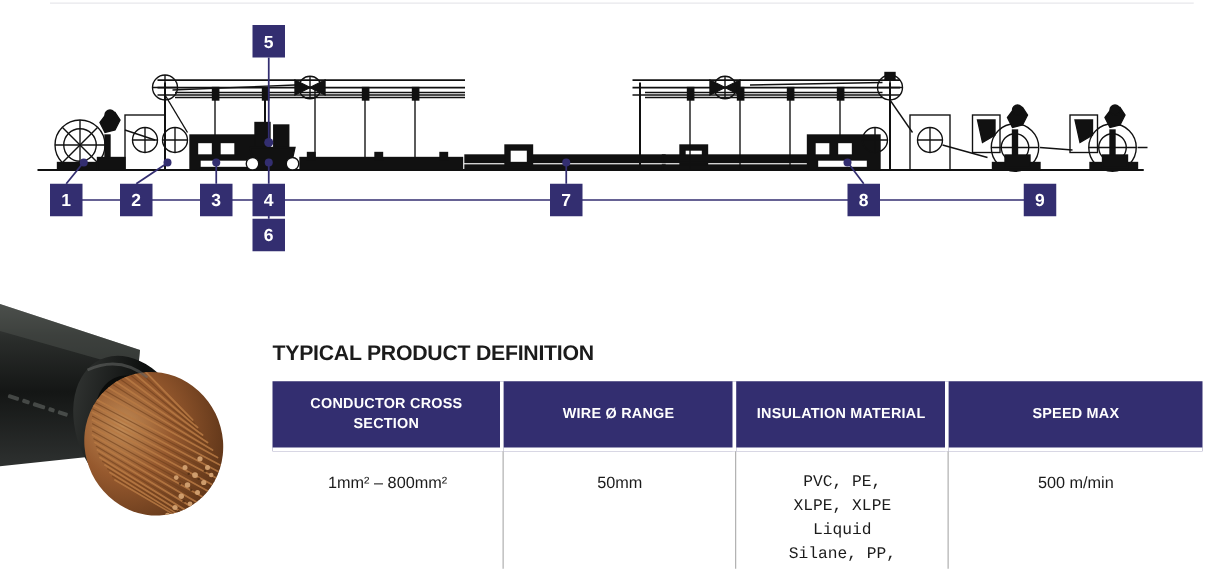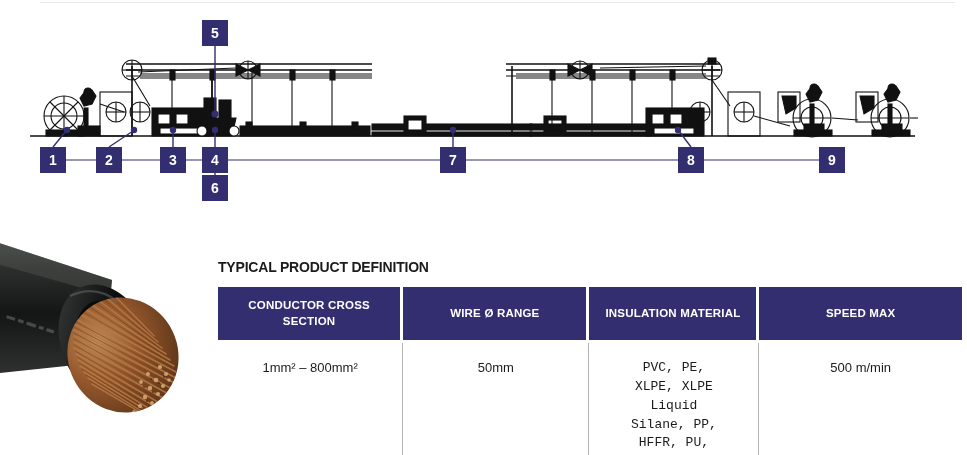--- a/index.html
+++ b/index.html
@@ -65,25 +65,25 @@
   }
   #cable-photo svg { display: block; }
 
   
   #product-definition {
     position: absolute;
     left: 218px; top: 258px;
     width: 744px;
   }
   #section-title {
-    font-size: 14px;
+    font-size: 17px;
     font-weight: bold;
     color: #1b1b1b;
     letter-spacing: -0.2px;
-    margin: 1px 0 12px 0;
+    margin: 15px 0 12px 0;
     font-family: "Liberation Sans", sans-serif;
   }
 
   #spec-table {
     width: 744px;
     border-collapse: separate;
     border-spacing: 0;
     table-layout: fixed;
   }
   #spec-table th {

